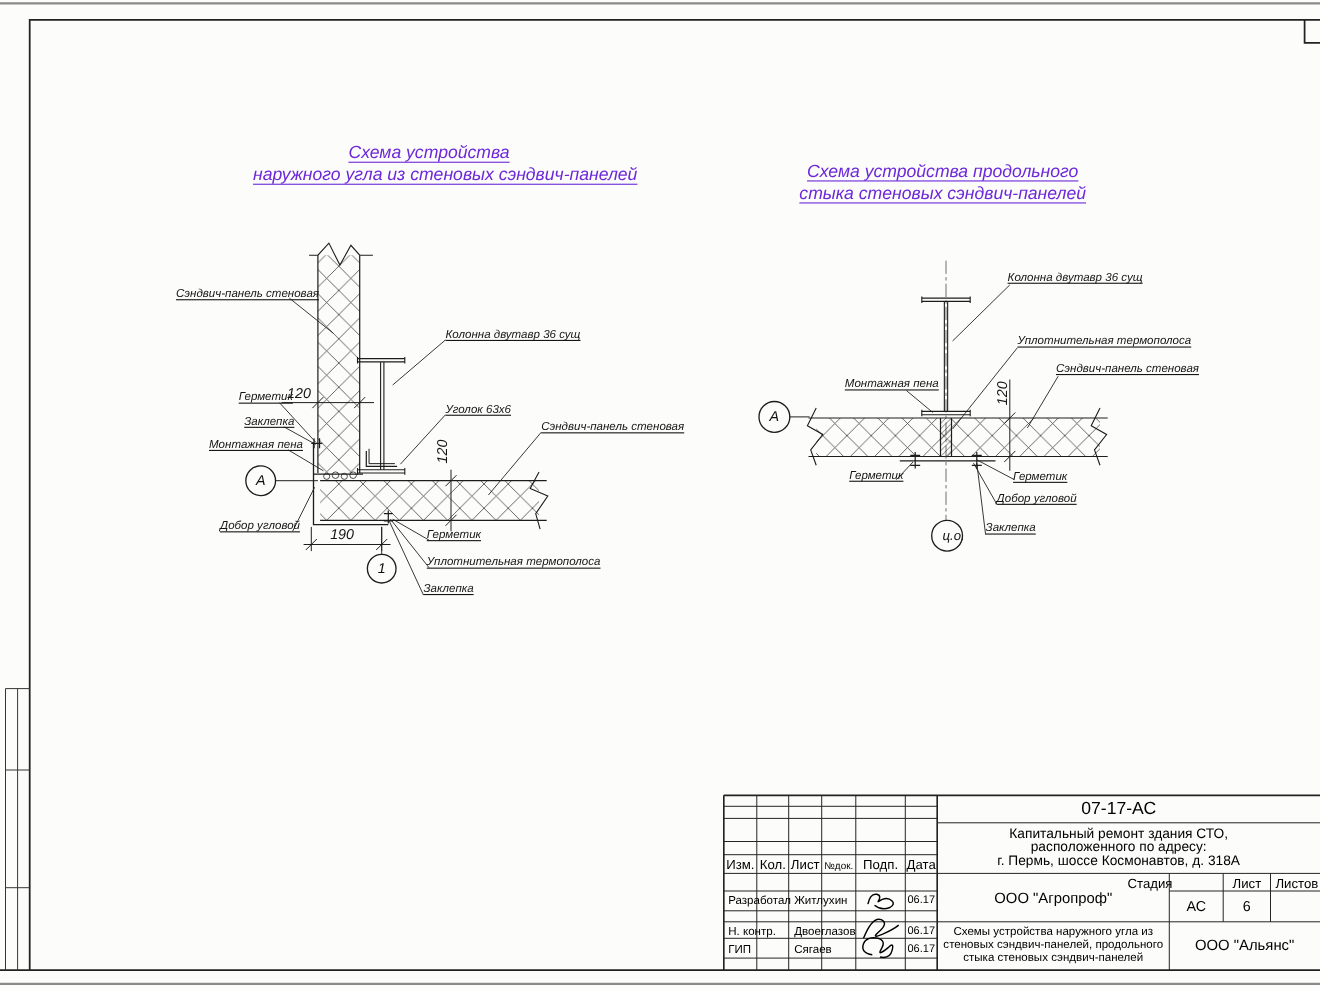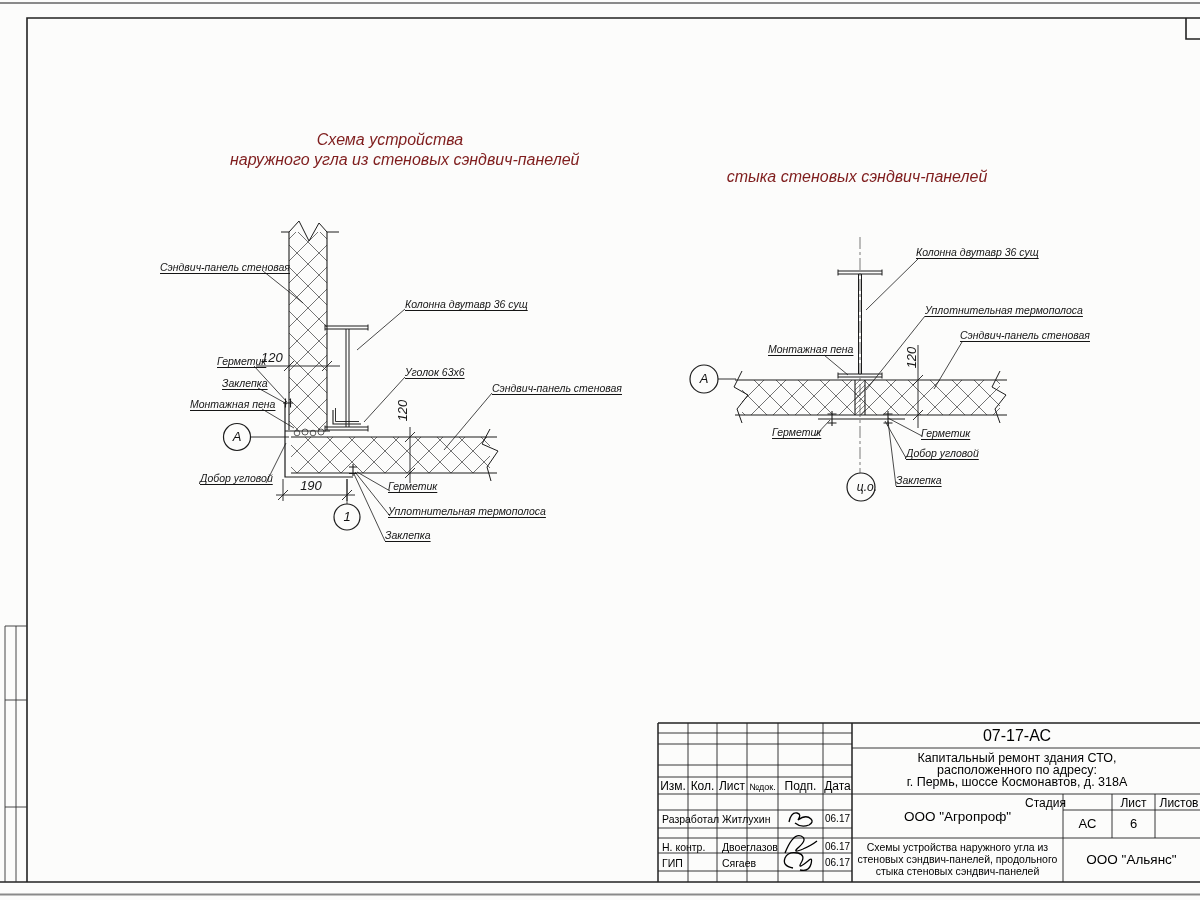--- a/index.html
+++ b/index.html
@@ -1,20 +1,20 @@
 <!DOCTYPE html>
 <html><head>
 <meta charset="utf-8">
 <style>
   html,body{margin:0;padding:0;background:#e8e8e8;}
   .sheet{position:relative;width:1200px;height:900px;background:#fcfcfb;overflow:hidden;
          font-family:"Liberation Sans",sans-serif;color:#111;}
   svg.linework{position:absolute;left:0;top:0;}
-  .title-line{position:absolute;font:italic 16px "Liberation Sans",sans-serif;color:#7f1d1d;
-              text-align:center;text-underline-offset:3px;white-space:nowrap;}
+  .title-line{position:absolute;font:italic 16px "Liberation Sans",sans-serif;color:#6d28d9;
+              text-align:center;text-decoration:underline;text-underline-offset:3px;white-space:nowrap;}
   .lbl{position:absolute;font:italic 10.5px "Liberation Sans",sans-serif;color:#151515;
        white-space:nowrap;text-decoration:underline;text-underline-offset:2px;}
   .dim{position:absolute;font:italic 13px "Liberation Sans",sans-serif;color:#151515;white-space:nowrap;}
   .vdim{width:30px;text-align:center;transform:rotate(-90deg);transform-origin:center;}
   .marker{position:absolute;font:italic 13px "Liberation Sans",sans-serif;color:#111;text-align:center;}
   .tb{position:absolute;color:#000;white-space:nowrap;}
   .c{text-align:center;}
 </style>
 </head>
 <body>
@@ -208,20 +208,21 @@
     </g>
     <g stroke="#000" stroke-width="1.3" fill="none">
       <path d="M789 822 Q791 812 797 813 Q802 814 798 820 Q806 814 811 819 Q814 822 809 825 Q801 828 795 823"></path>
       <path d="M785 853 Q793 833 801 836 Q808 839 799 847 Q791 854 803 849 Q812 845 817 841"></path>
       <path d="M793 868 Q782 866 785 858 Q788 851 798 853 Q806 855 801 863 Q797 870 808 861 Q813 856 811 864 Q809 872 800 870"></path>
     </g>
   </svg>
 
   <div class="title-line" style="left:230px;top:131px;width:320px;">Схема устройства</div>
   <div class="title-line" style="left:230px;top:151px;width:320px;">наружного угла из стеновых сэндвич-панелей</div>
+  <div class="title-line" style="left:707px;top:148px;width:300px;">Схема устройства продольного</div>
   <div class="title-line" style="left:707px;top:168px;width:300px;">стыка стеновых сэндвич-панелей</div>
 
   <div class="lbl" style="left:160px;top:261px;">Сэндвич-панель стеновая</div>
   <div class="lbl" style="left:217px;top:355px;">Герметик</div>
   <div class="lbl" style="left:222px;top:377px;">Заклепка</div>
   <div class="lbl" style="left:190px;top:398px;">Монтажная пена</div>
   <div class="lbl" style="left:200px;top:472px;">Добор угловой</div>
   <div class="lbl" style="left:405px;top:298px;">Колонна двутавр 36 сущ</div>
   <div class="lbl" style="left:405px;top:366px;">Уголок 63х6</div>
   <div class="lbl" style="left:492px;top:382px;">Сэндвич-панель стеновая</div>

